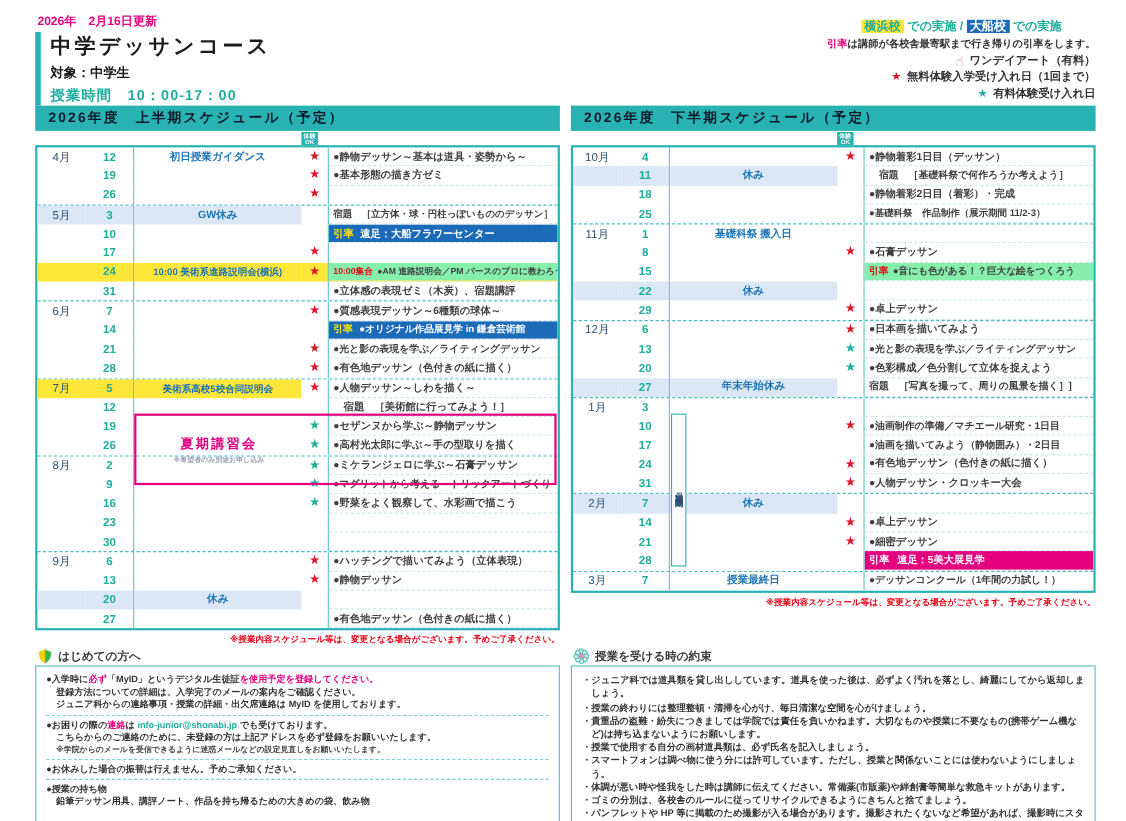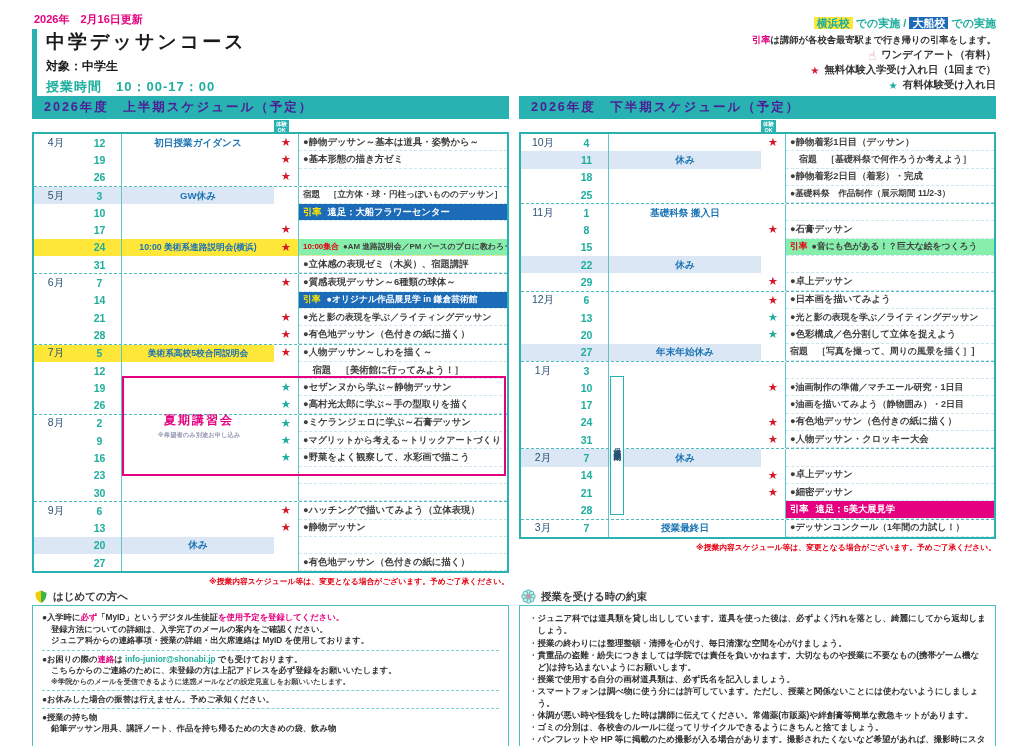--- a/index.html
+++ b/index.html
@@ -5,33 +5,33 @@
   html,body{margin:0;padding:0;width:1024px;height:746px;background:#fff;overflow:hidden;
     font-family:"Liberation Sans","DejaVu Sans",sans-serif;-webkit-font-smoothing:antialiased;}
   .page{position:absolute;inset:0;padding:8px 28px 6px 32px;box-sizing:border-box;border-radius:18px;}
   
   .header-row{display:flex;justify-content:space-between;align-items:flex-start;margin-bottom:2px;height:86px;}
   .updated{color:#e4007f;font-weight:bold;font-size:11px;margin:4px 0 2px 2px;}
   .title-block{border-left:5px solid #29b2b2;padding-left:9px;}
   .course-title{font-size:19px;font-weight:bold;color:#1a1a1a;letter-spacing:3px;margin:0 0 3px;}
   .target{font-size:12px;font-weight:bold;color:#1a1a1a;margin-bottom:3px;}
   .hours{font-size:13px;font-weight:bold;color:#1fae9e;letter-spacing:1px;}
-  .header-right{text-align:right;padding-top:8px;color:#333;}
+  .header-right{text-align:center;padding-top:8px;color:#333;}
   .legend-line1{color:#1fae9e;font-weight:bold;font-size:11px;}
   .badge-yellow{background:#ffe73a;color:#1fae9e;padding:0 3px;}
   .badge-blue{background:#1c6bb8;color:#fff;padding:0 3px;}
   .legend-line2{font-size:9.3px;font-weight:bold;margin-top:3px;}
   .pink{color:#e4007f;}
   .legend-item{display:flex;justify-content:flex-end;align-items:center;gap:5px;font-size:10.3px;font-weight:bold;margin-top:1px;}
   .hand-icon{color:#d989a4;font-size:13px;line-height:1;}
   .star-red{color:#d7182a;} .star-teal{color:#1fae9e;}
   
   .panels{display:flex;gap:10px;}
   .panel{flex:1;min-width:0;}
-  .panel-header{background:#29b2b2;color:#4c1d95;font-weight:bold;font-size:12.5px;padding:3px 12px;letter-spacing:2px;}
+  .panel-header{background:#29b2b2;color:#0f172a;font-weight:bold;font-size:12.5px;padding:3px 12px;letter-spacing:2px;}
   .badge-row{position:relative;height:13px;}
   .trial-badge{position:absolute;left:242px;top:1px;width:13px;background:#29b2b2;color:#fff;
     font-size:5.5px;line-height:1.15;text-align:center;padding:1px 1px;word-break:break-all;font-weight:bold;}
   .sched{position:relative;border:2px solid #29b2b2;background:#fff;}
   .row{display:flex;height:17.3px;align-items:stretch;}
   .row.month-start{border-top:1px dashed #4fbdbd;}
   .c{display:flex;align-items:center;box-sizing:border-box;min-width:0;}
   .c-month{width:44px;justify-content:center;font-weight:normal;font-size:10.5px;color:#2b5276;}
   .c-day{width:44px;justify-content:center;font-weight:bold;font-size:10.5px;color:#1fae9e;border-right:1px solid #62c4c4;}
   .c-event{width:152px;justify-content:center;font-weight:bold;color:#1c74b4;text-align:center;line-height:1.05;}
@@ -368,21 +368,21 @@
           </div>
           <div class="row">
             <div class="c c-month"></div>
             <div class="c c-day">27</div>
             <div class="c c-event"></div>
             <div class="c c-star"></div>
             <div class="c c-desc">
               <span style="font-size: 9.4px;">●有色地デッサン（色付きの紙に描く）</span>
             </div>
           </div>
-          <div class="overlay-pink" style="top: 242.2px; height: 100px;">
+          <div class="overlay-pink" style="top: 242.2px; height: 65px;">
             <div class="overlay-label">
               <div class="overlay-title">夏期講習会</div>
               <div class="overlay-sub">※希望者のみ別途お申し込み</div>
             </div>
           </div>
         </div>
       <div class="table-note">※授業内容スケジュール等は、変更となる場合がございます。予めご了承ください。</div>
     </div>
     <div class="panel">
       <div class="panel-header">2026年度　下半期スケジュール（予定）</div>

